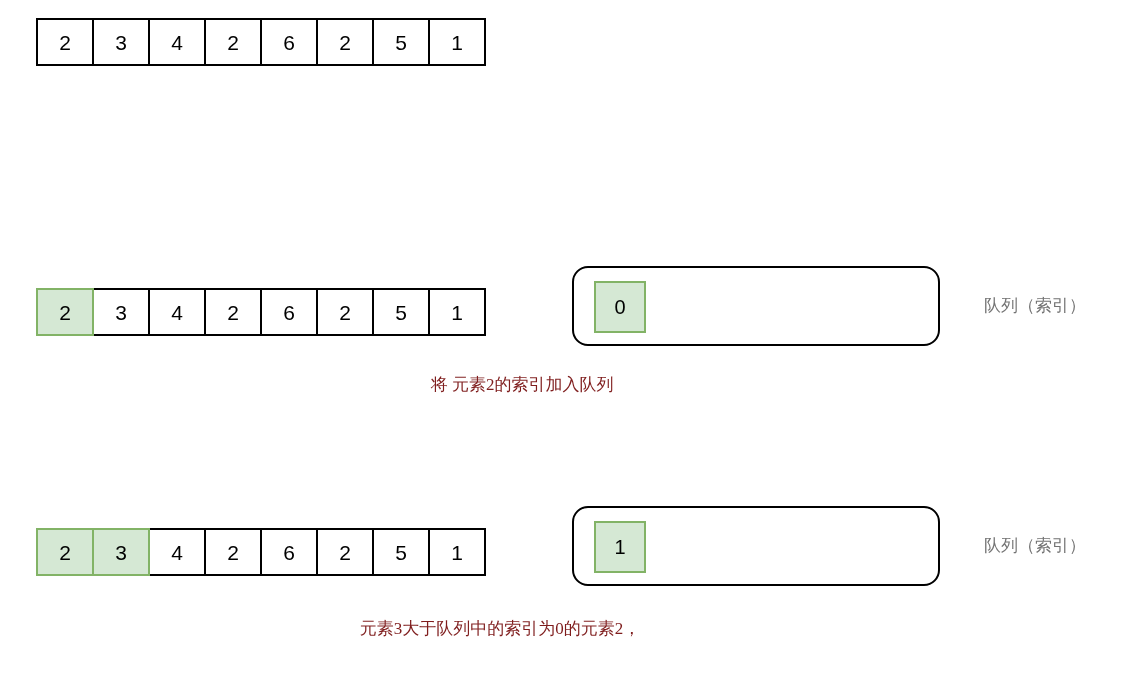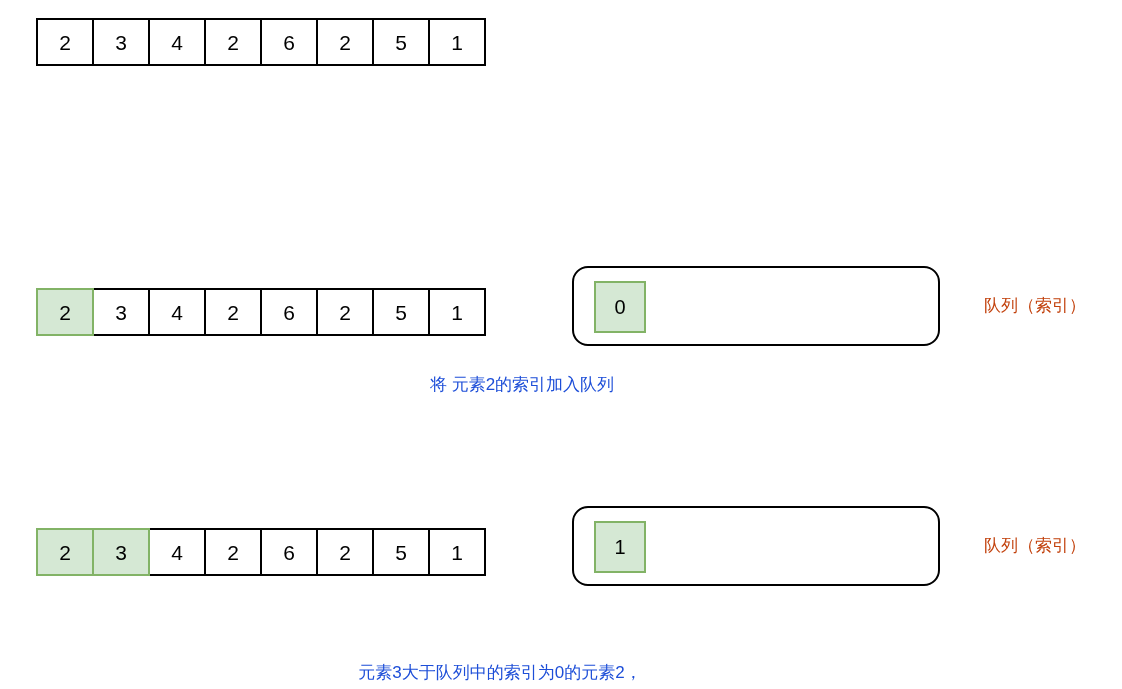--- a/index.html
+++ b/index.html
@@ -70,50 +70,50 @@
     font-size: 20px;
     line-height: 1;
     color: #000000;
   }
 
   
   .side-label {
     position: absolute;
     font-size: 17px;
     line-height: 1.4;
-    color: #c2410c;
+    color: #737373;
     white-space: nowrap;
     font-family: "Liberation Sans", "DejaVu Sans", sans-serif;
   }
   .caption {
     position: absolute;
     font-size: 17px;
     line-height: 1.55;
-    color: #1d4ed8;
+    color: #7f1d1d;
     text-align: center;
     white-space: nowrap;
-    font-family: Liberation Sans, sans-serif;
+    font-family: Liberation Serif, serif;
   }
   .caption .line {
     display: block;
   }
 
   
   #array-top     { left: 36px;  top: 18px;  }
   #array-step1   { left: 36px;  top: 288px; }
   #array-step2   { left: 36px;  top: 528px; }
 
   #queue-step1   { left: 572px; top: 266px; }
   #queue-step2   { left: 572px; top: 506px; }
 
   #label-queue-1 { left: 984px; top: 294px; }
   #label-queue-2 { left: 984px; top: 534px; }
 
   #caption-step1 { left: 257px; top: 372px; width: 530px; }
-  #caption-step2 { left: 235px; top: 616px; width: 530px; margin-top: 44px; }
+  #caption-step2 { left: 235px; top: 616px; width: 530px; }
 </style>
 </head>
 <body>
 
 <div class="array-strip" id="array-top">
   <div class="array-cell">2</div>
   <div class="array-cell">3</div>
   <div class="array-cell">4</div>
   <div class="array-cell">2</div>
   <div class="array-cell">6</div>

